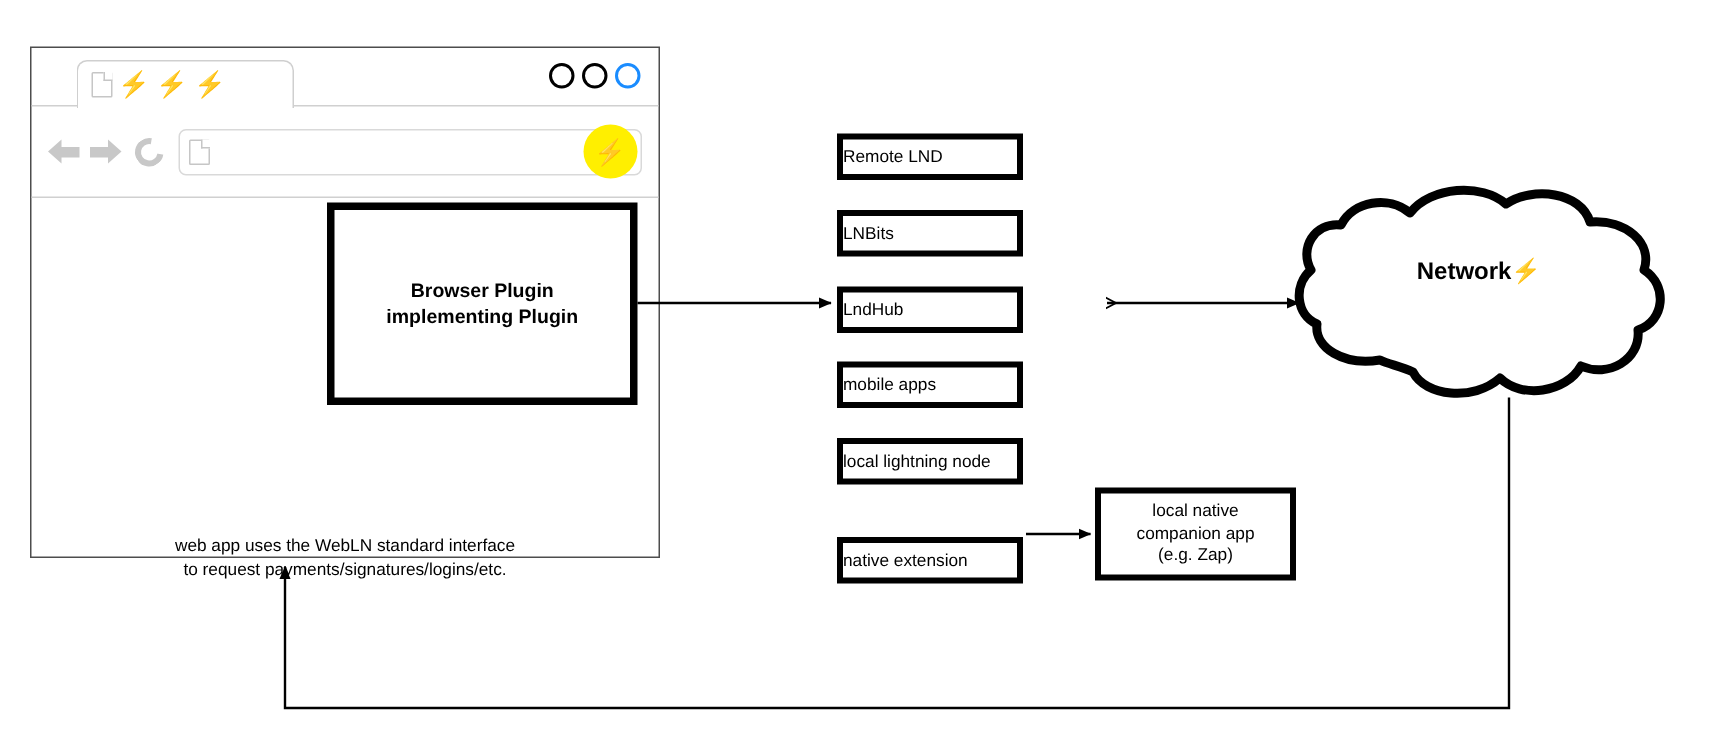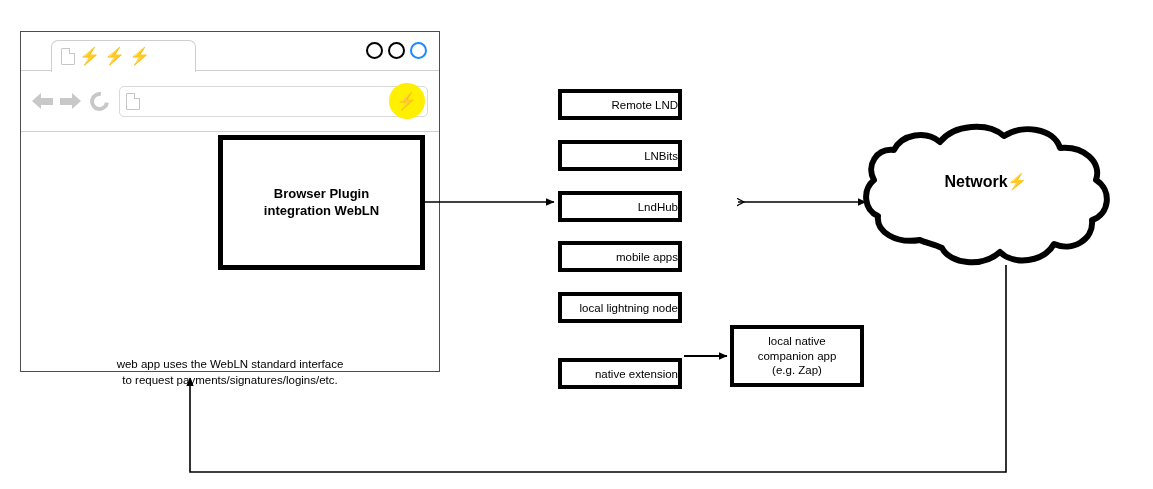--- a/index.html
+++ b/index.html
@@ -227,21 +227,21 @@
   .conn-box {
     position: absolute;
     left: 558px;
     width: 124px;
     height: 31px;
     background: #ffffff;
     border: 4px solid #000000;
     box-sizing: border-box;
     display: flex;
     align-items: center;
-    justify-content: flex-end;
+    justify-content: flex-start;
     font-size: 11.5px;
     color: #000000;
     white-space: nowrap;
   }
 
   
   .companion-box {
     position: absolute;
     left: 730px;
     top: 325px;
@@ -324,21 +324,21 @@
       <div class="web-caption">
         <div>web app uses the WebLN standard interface</div>
         <div>to request payments/signatures/logins/etc.</div>
       </div>
     </div>
   </div>
 
   <div class="plugin-box">
     <div class="plugin-title">
       <div>Browser Plugin</div>
-      <div>integration WebLN</div>
+      <div>implementing Plugin</div>
     </div>
   </div>
 
   <div id="connector-list">
       <div class="conn-box" style="top: 89px;">
         <span>Remote LND</span>
       </div>
       <div class="conn-box" style="top: 140px;">
         <span>LNBits</span>
       </div>

